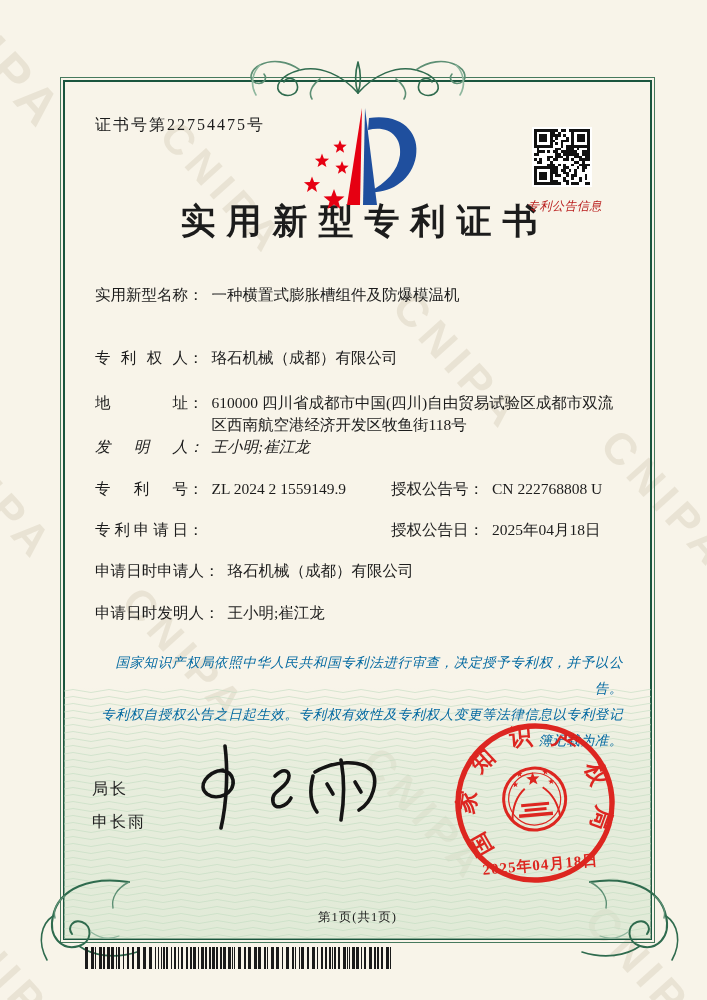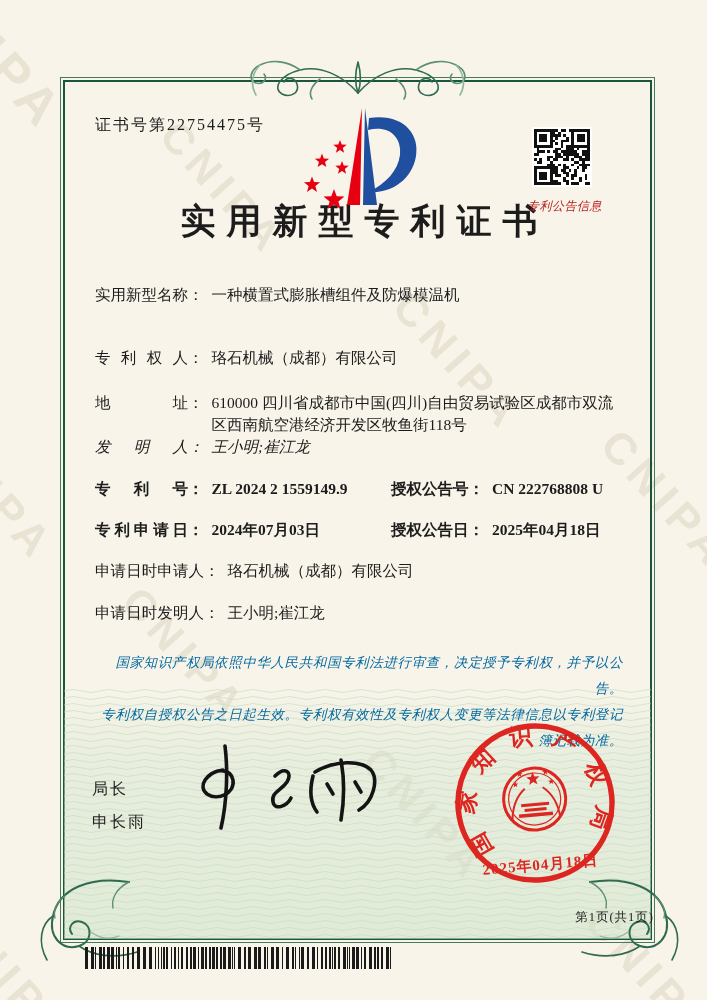--- a/index.html
+++ b/index.html
@@ -56,38 +56,38 @@
     flex:0 0 auto;
   }
   .lab7{min-width:109px;}
   .colon{flex:0 0 auto;margin-right:8px;}
   .val{flex:1;}
   .row-name{margin-bottom:40px;font-family:Liberation Mono, monospace;}
   .row-patentee{margin-bottom:23px;}
   .row-address{margin-bottom:0;}
   .row-address .val{max-width:420px;}
   .row-inventor{margin-bottom:20px;font-style:italic;}
-  .twocol{display:flex;margin-bottom:19px;font-weight:bold;}
+  .twocol{display:flex;margin-bottom:19px;}
   .twocol .cell-left{display:flex;width:296px;flex:0 0 auto;}
   .twocol .cell-right{display:flex;}
   .twocol .rlab{flex:0 0 auto;}
   .decl{
     margin-top:26px;text-align:right;font-style:italic;
     font-size:13.5px;line-height:26px;letter-spacing:.6px;color:#0369a1;
   }
   
   .signer{
     position:absolute;left:31px;top:694px;z-index:3;
     font-family:"Liberation Sans","DejaVu Sans",sans-serif;
     font-size:16px;letter-spacing:2px;line-height:33px;color:#222;
   }
   .signature{position:absolute;left:118px;top:658px;z-index:3;}
   .seal{position:absolute;left:390px;top:641px;z-index:4;transform:rotate(-5deg);opacity:.95;}
   .page-info{
-    position:absolute;left:0;right:0;bottom:16px;text-align:right;
+    position:absolute;left:0;right:0;bottom:16px;text-align:center;
     font-size:12.5px;letter-spacing:1px;z-index:3;
   }
   .barcode{position:absolute;left:85px;top:947px;z-index:2;line-height:0;}
 </style>
 </head>
 <body>
 
 <div class="wm" style="left:-52px;top:-42px;font-size:52px">CNIPA</div>
 <div class="wm" style="left:186px;top:112px;font-size:42px">CNIPA</div>
 <div class="wm" style="left:420px;top:282px;font-size:44px">CNIPA</div>
@@ -477,21 +477,20 @@
           <span class="rlab">授权公告号</span>
             <span class="colon">：</span>
             <span>CN 222768808 U</span>
         </div>
       </div>
 
       <div class="twocol">
         <div class="cell-left">
           <span class="lab">专利申请日</span>
             <span class="colon">：</span>
-            <span class="val">2024年07月03日</span>
         </div>
         <div class="cell-right">
           <span class="rlab">授权公告日</span>
             <span class="colon">：</span>
             <span>2025年04月18日</span>
         </div>
       </div>
 
       <div class="row">
         <span class="lab lab7">申请日时申请人</span>

